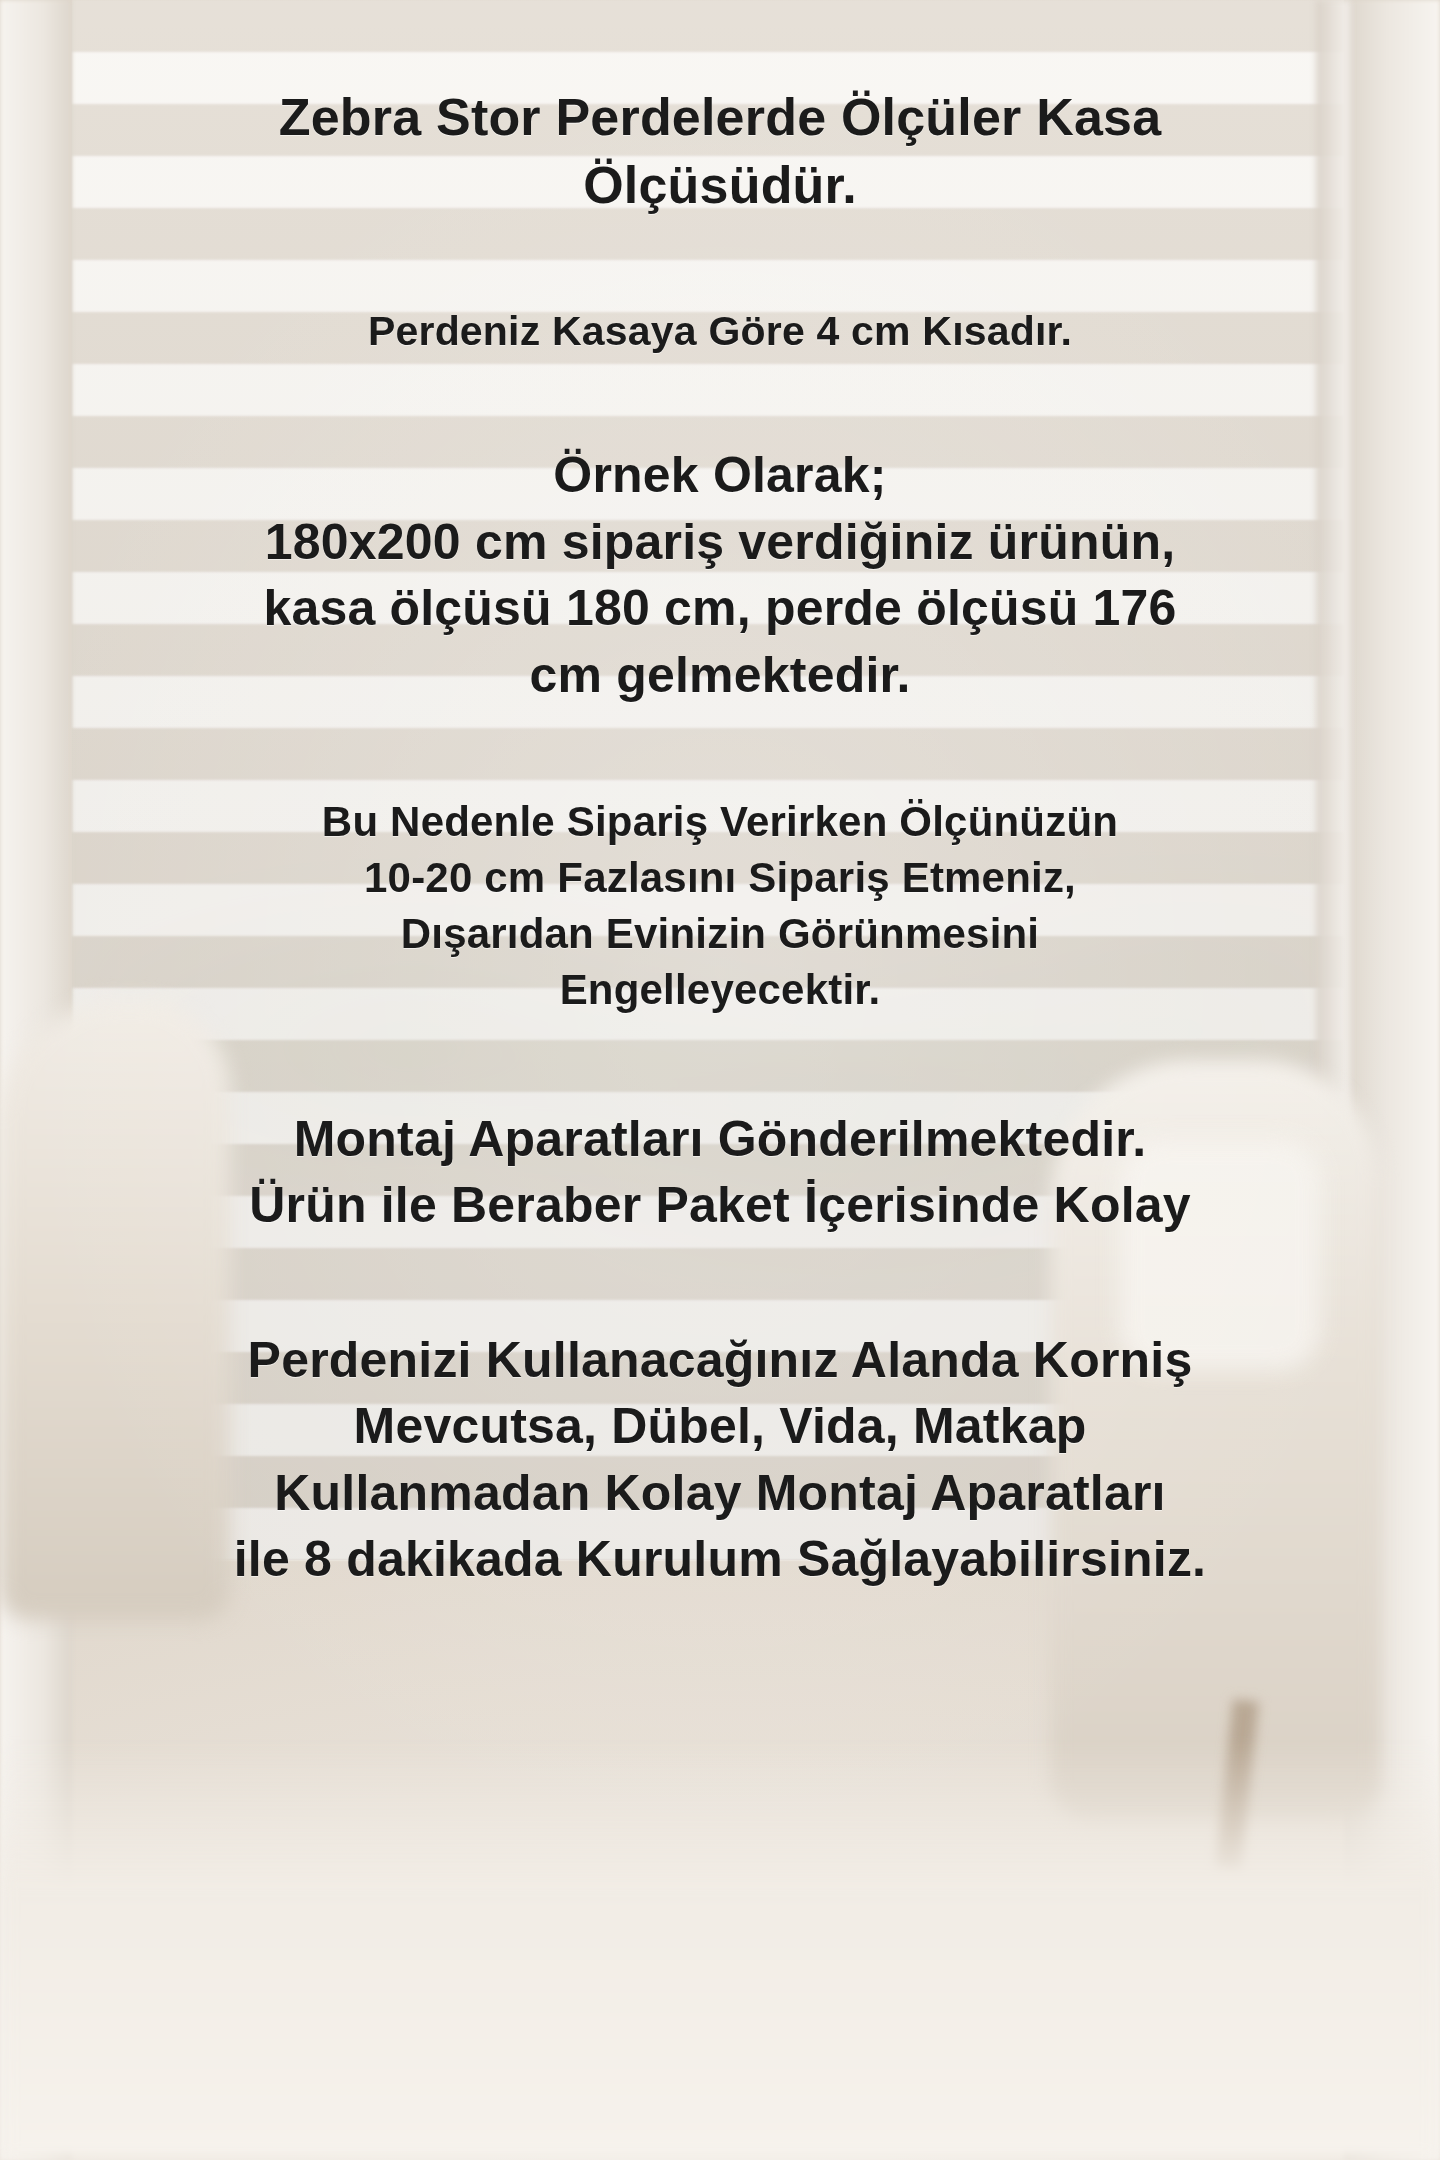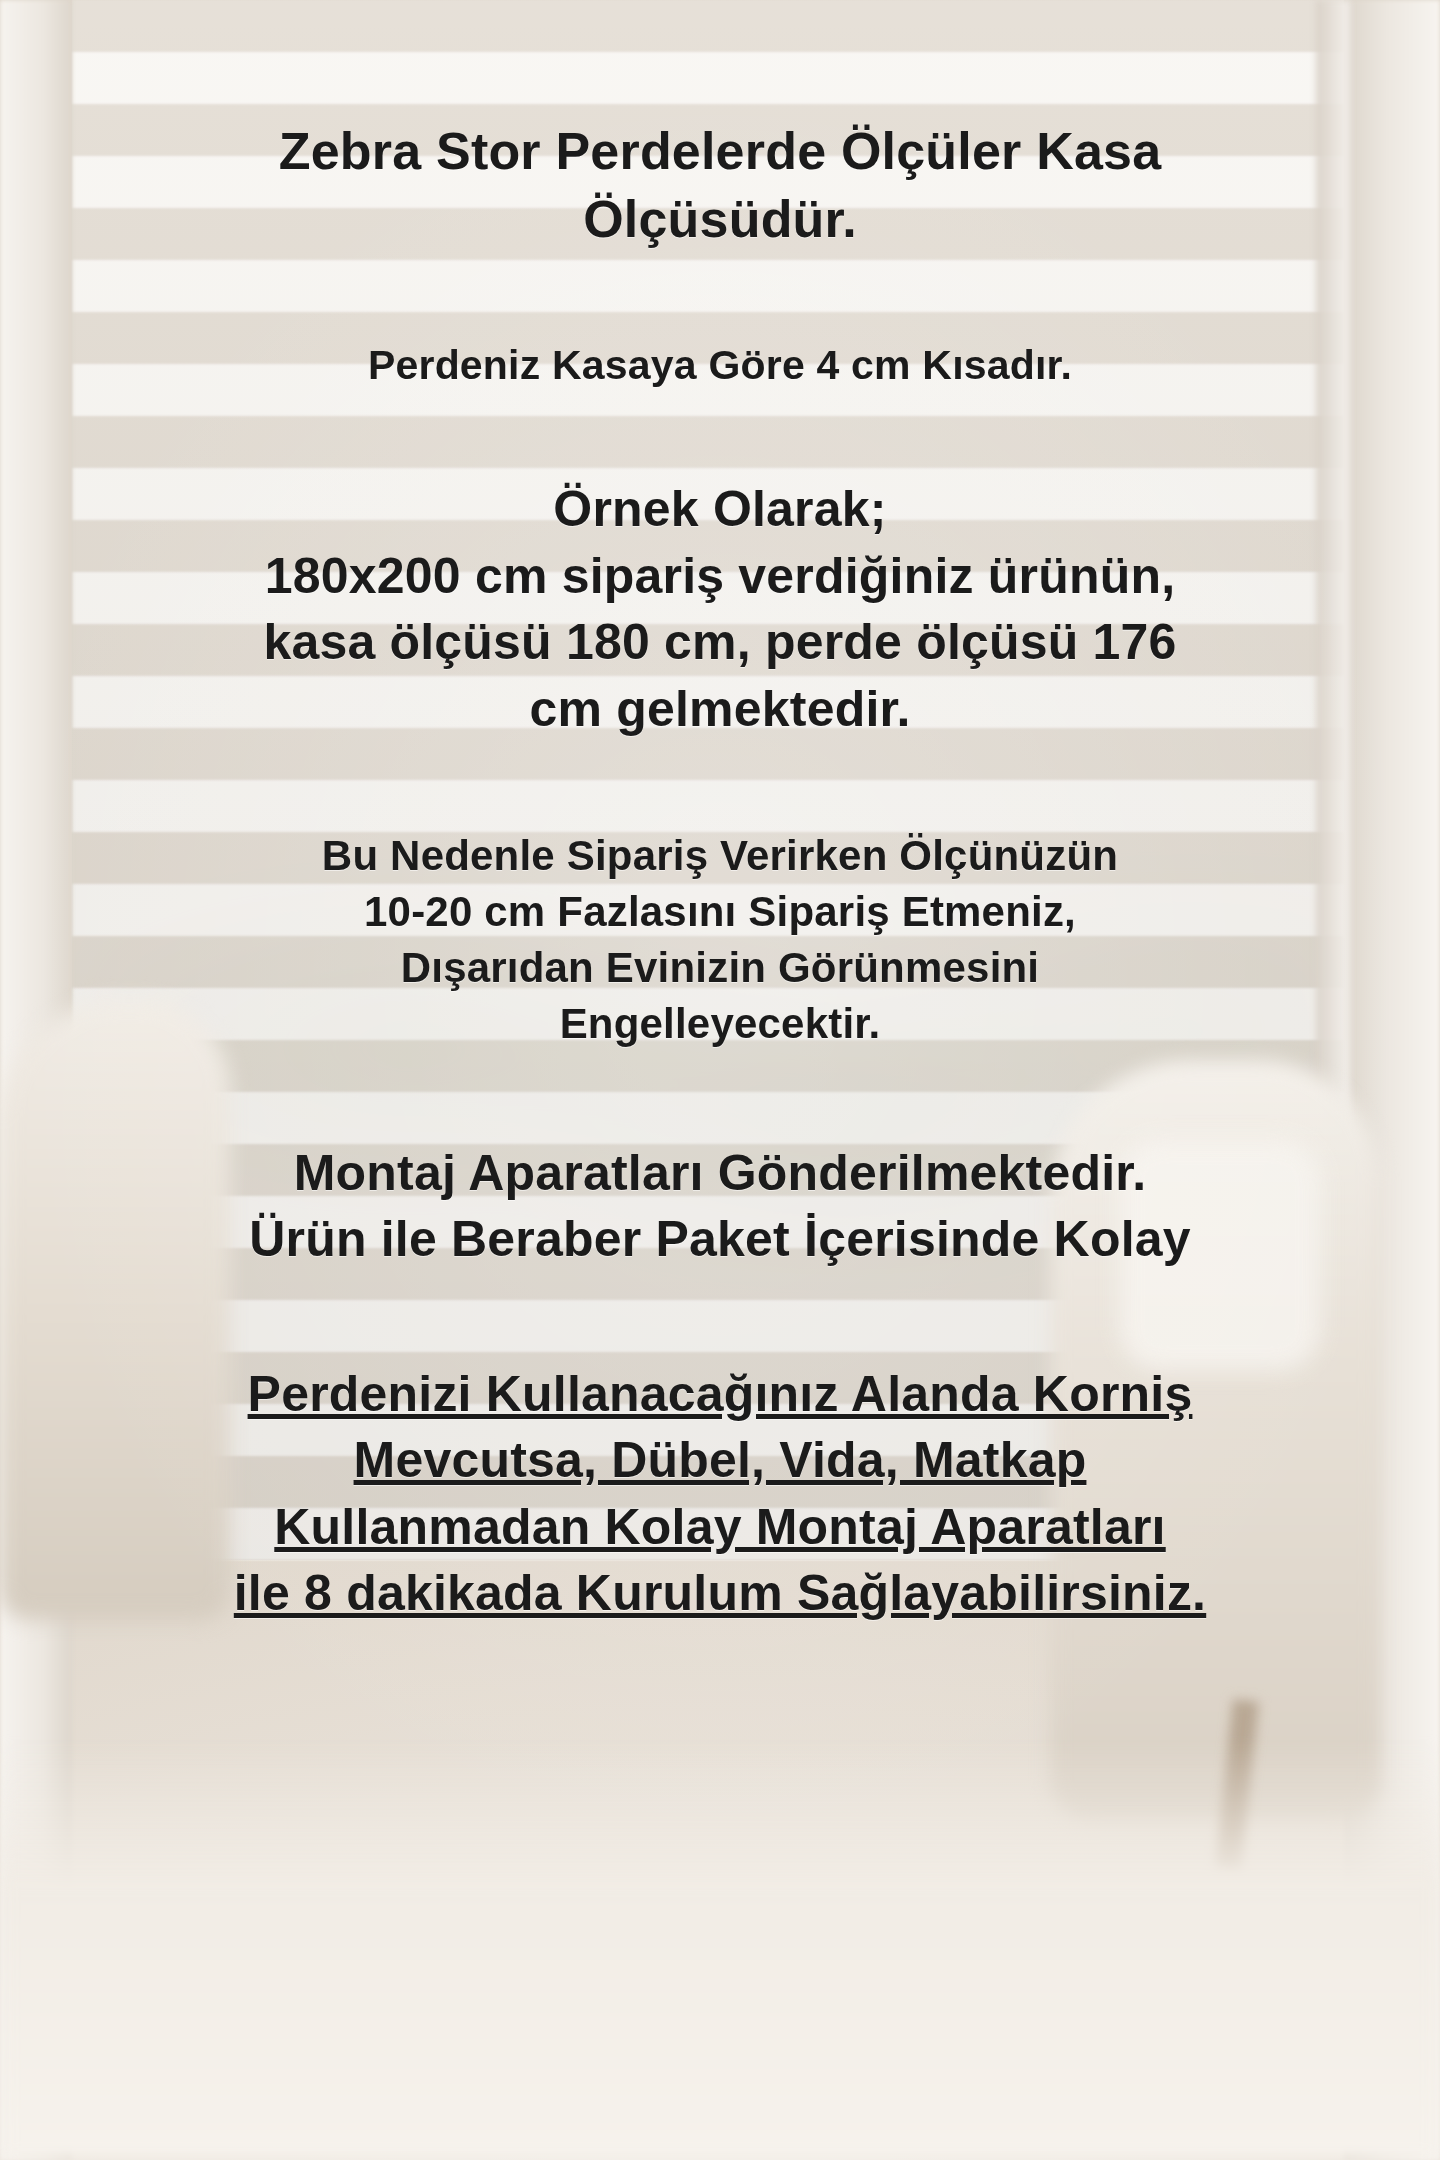--- a/index.html
+++ b/index.html
@@ -153,37 +153,37 @@
     pointer-events: none;
   }
 
   
   .content {
     position: absolute;
     left: 0;
     top: 0;
     width: 1440px;
     height: 2160px;
-    padding: 118px 96px 0 96px;
+    padding: 84px 96px 0 96px;
     box-sizing: border-box;
   }
   .block {
     text-align: center;
     color: #1b1b1b;
     font-weight: 700;
     letter-spacing: 0.2px;
     line-height: 1.30;
     text-shadow: 0 1px 0 rgba(255,255,255,0.55);
   }
   .b1 { font-size: 52px; margin-bottom: 86px; }
   .b2 { font-size: 41px; margin-bottom: 84px; }
   .b3 { font-size: 50px; margin-bottom: 86px; line-height: 1.33; text-align: center; }
   .b4 { font-size: 42px; margin-bottom: 88px; line-height: 1.33; }
   .b5 { font-size: 50px; margin-bottom: 88px; line-height: 1.33; }
-  .b6 { font-size: 50px; line-height: 1.33; text-decoration: underline; }
+  .b6 { font-size: 50px; line-height: 1.33; }
   .line { display: block; }
 </style>
 </head>
 <body>
 
 <div class="page">
 
   <div class="bg"></div>
   <div class="bg-green"></div>
   <div class="blind"></div>

